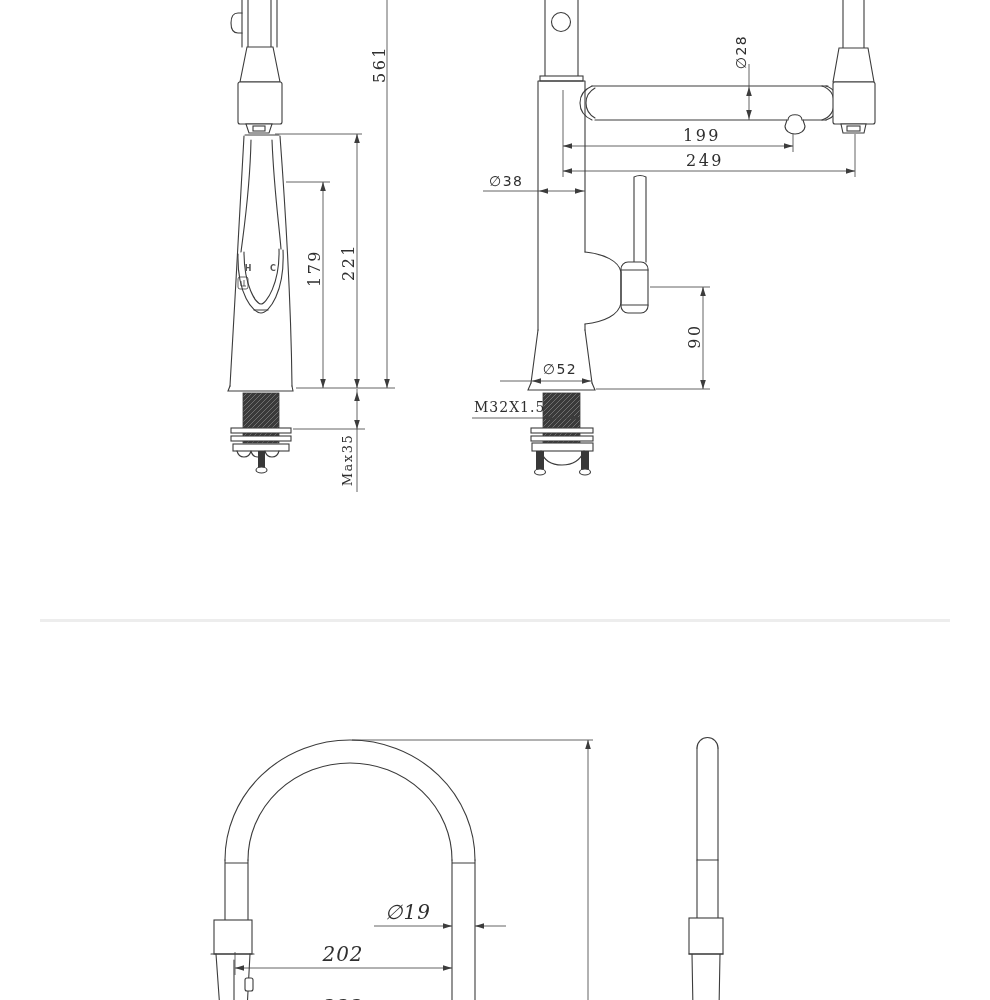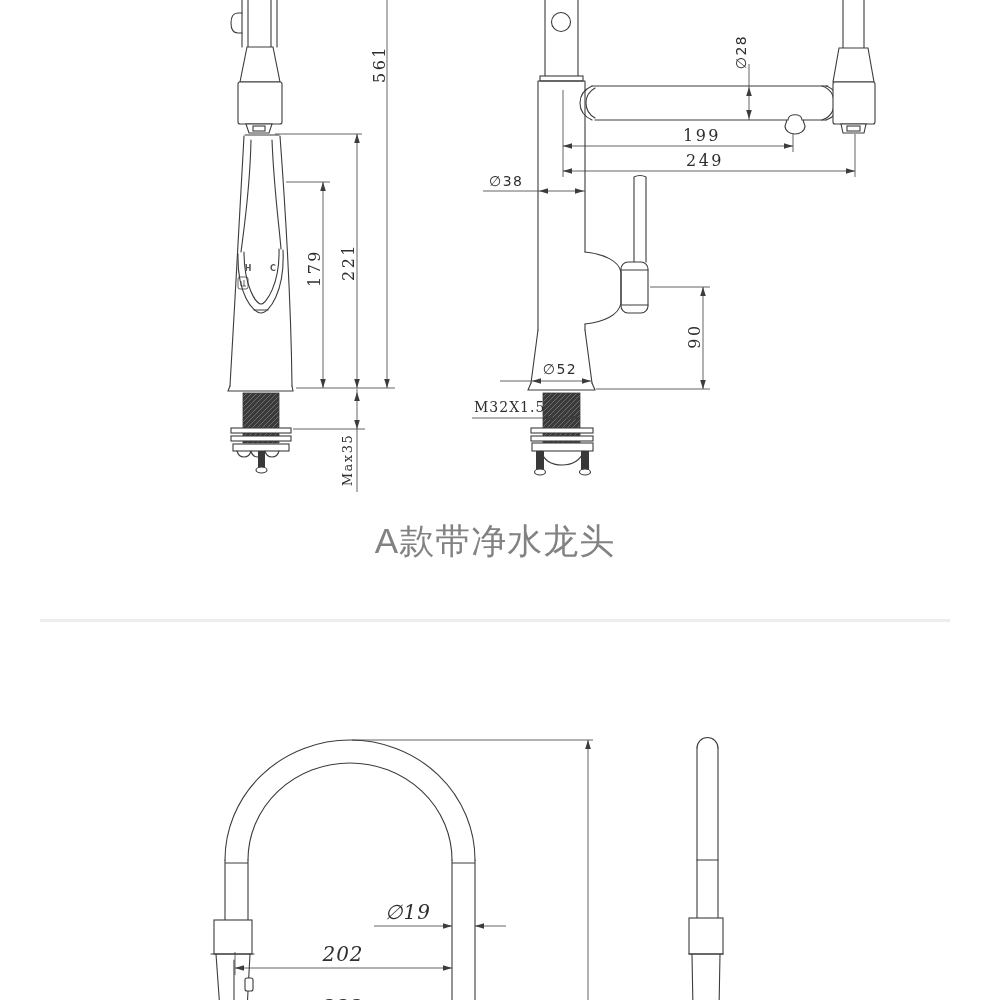--- a/index.html
+++ b/index.html
@@ -179,21 +179,20 @@
         <text class="dia" x="560" y="374" text-anchor="middle">∅52</text>
 
         <path class="dim" d="M472,418 H580"></path>
         <polygon class="arr" points="543,418 552,415.2 552,420.8"></polygon>
         <polygon class="arr" points="580,418 571,415.2 571,420.8"></polygon>
         <text class="dnum-m" x="474" y="412">M32X1.5</text>
       </g>
     </g>
   </svg>
 
-  <div id="caption">A款带净水龙头</div>
 
   <div id="divider"></div>
 
   <svg id="bottom-drawing" width="990" height="380" viewBox="0 0 990 380">
 
     <g>
       <path class="ln" d="M225,230 A125,120 0 0 1 475,230"></path>
       <path class="ln" d="M248,230 A102,97 0 0 1 452,230"></path>
       <path class="ln" d="M225,230 V290 M248,230 V290 M225,233 H248"></path>
       <path class="ln" d="M452,230 V380 M475,230 V380 M452,233 H475"></path>

